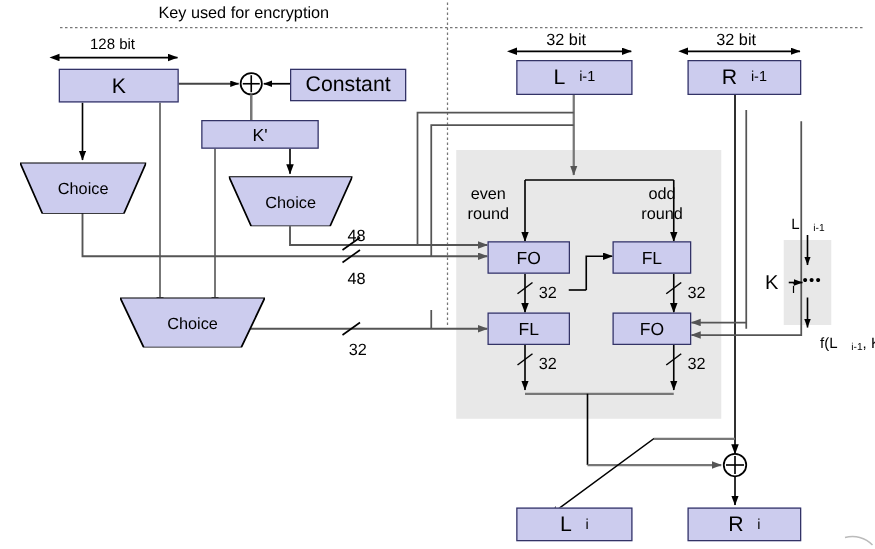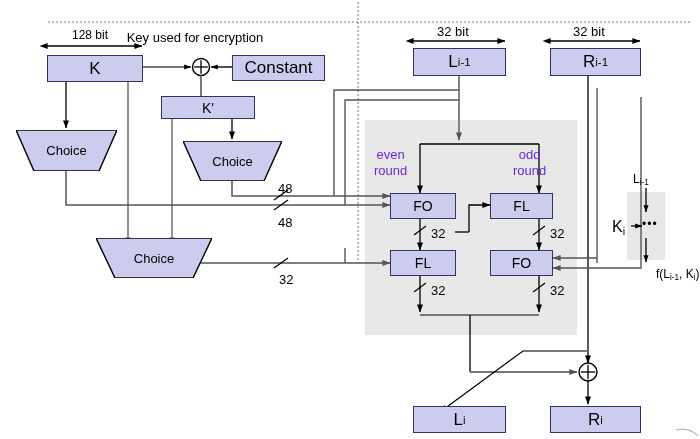--- a/index.html
+++ b/index.html
@@ -1,28 +1,28 @@
 <!DOCTYPE html>
 <html><head>
 <meta charset="utf-8">
 <title>Feistel Round Diagram</title>
 <style>
   html,body{margin:0;padding:0;background:#ffffff;}
   body{font-family:"Liberation Sans","DejaVu Sans",sans-serif;}
   #stage{position:relative;width:700px;height:439px;overflow:hidden;background:#fff;}
   #svgroot{position:absolute;left:0;top:0;width:700px;height:439px;}
-  .hdr{position:absolute;font-size:13px;color:#000;white-space:nowrap;text-align:center;margin-top:28px;}
+  .hdr{position:absolute;font-size:13px;color:#000;white-space:nowrap;text-align:center;}
   .boxlbl{position:absolute;display:flex;align-items:center;justify-content:center;
           white-space:nowrap;color:#000;}
   .vbox{position:absolute;background:#ccccee;border:1px solid #333366;box-sizing:border-box;}
   .tlbl{position:absolute;font-size:12px;color:#000;white-space:nowrap;}
-  .blbl{position:absolute;font-size:13px;color:#6d28d9;white-space:nowrap;text-align:center;}
+  .blbl{position:absolute;font-size:13px;color:#000000;white-space:nowrap;text-align:center;}
   .big{font-size:17px;}
   .med{font-size:14px;}
-  sub{font-size:.68em;vertical-align:-.28em;}
+  sub{font-size:.68em;vertical-align:-.28em;margin-left:11px;}
 </style>
 </head>
 <body>
 
 <div id="stage">
 
   <svg id="svgroot" viewBox="0 0 700 439">
     <defs>
       <marker id="ah" markerWidth="9" markerHeight="9" refX="7.6" refY="3" orient="auto" markerUnits="userSpaceOnUse">
         <path d="M0,0 L8,3 L0,6 z" fill="#000"></path>

